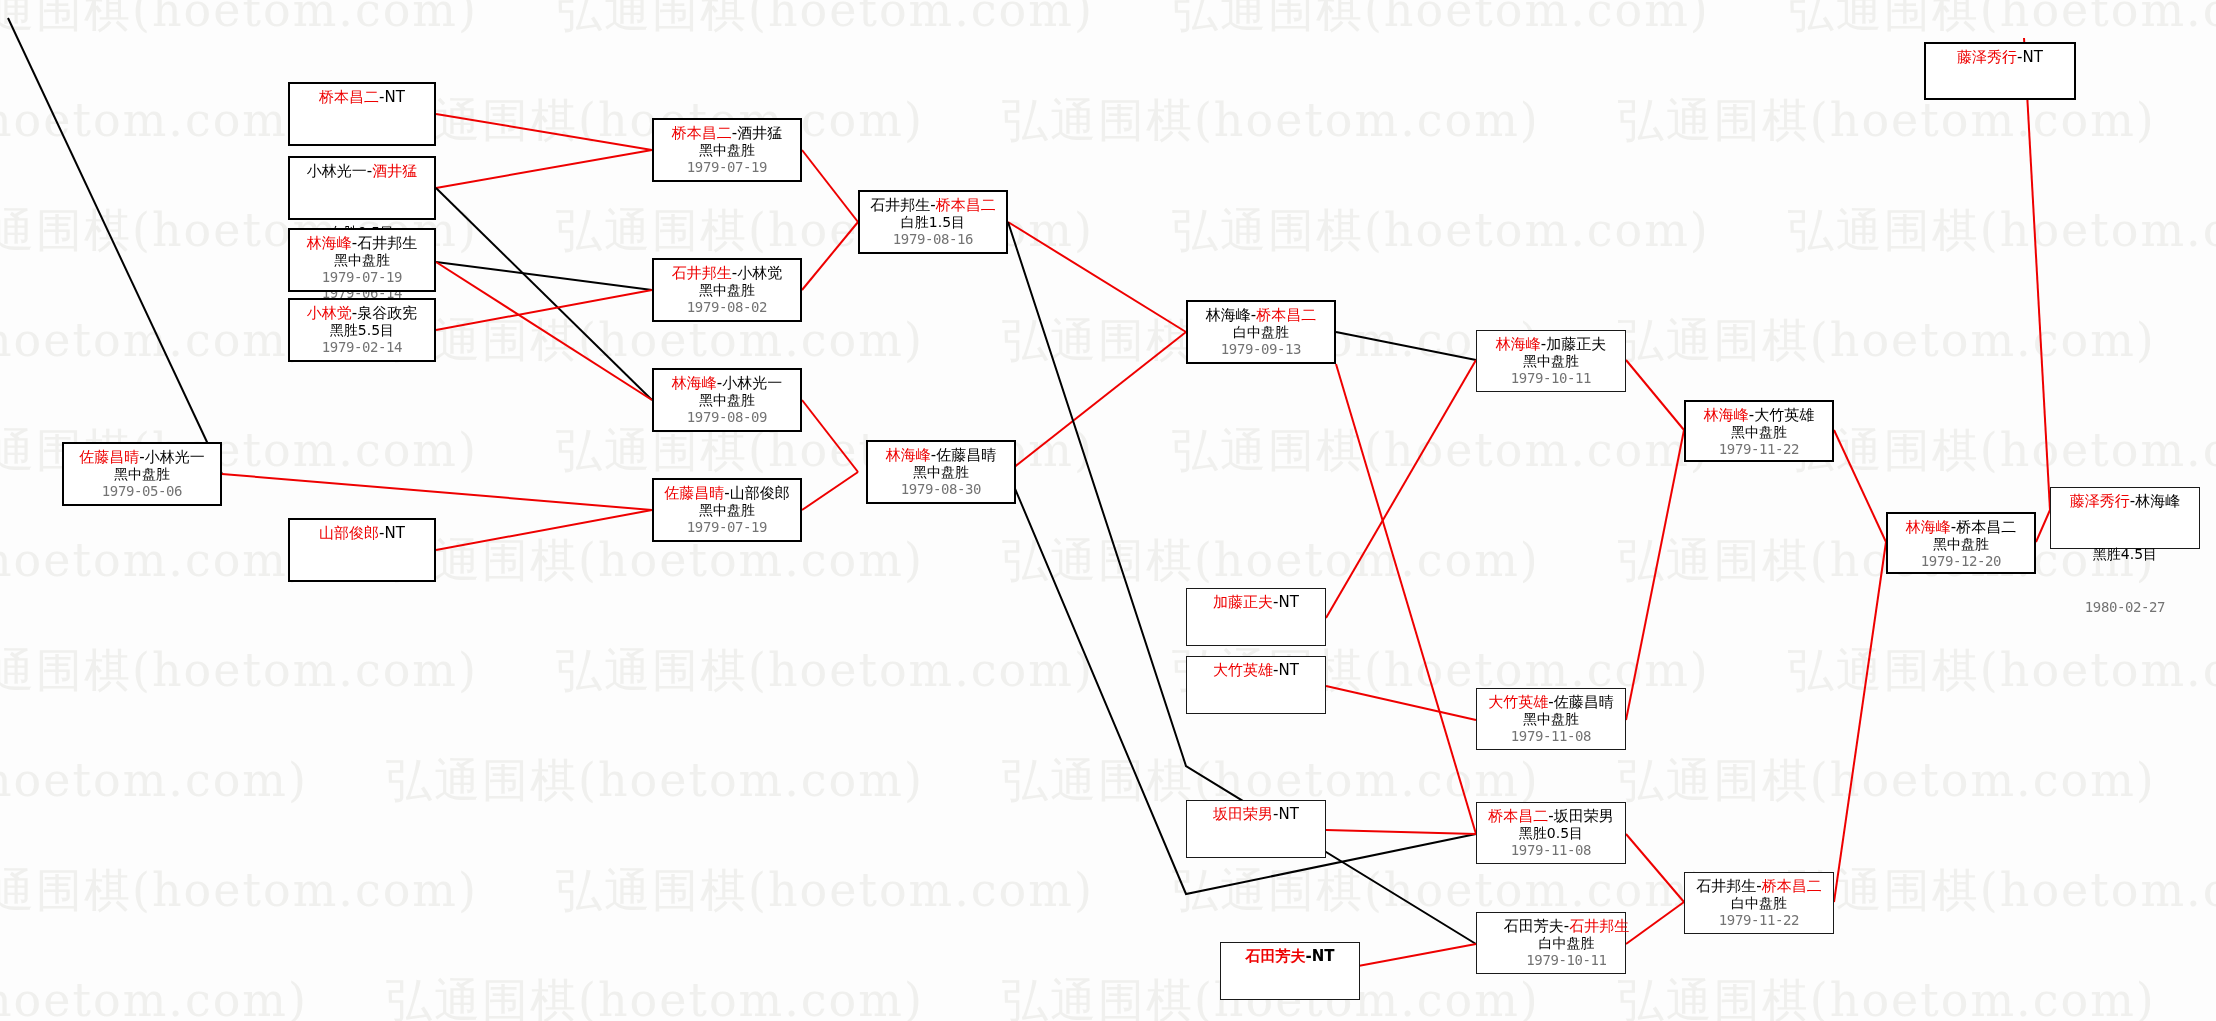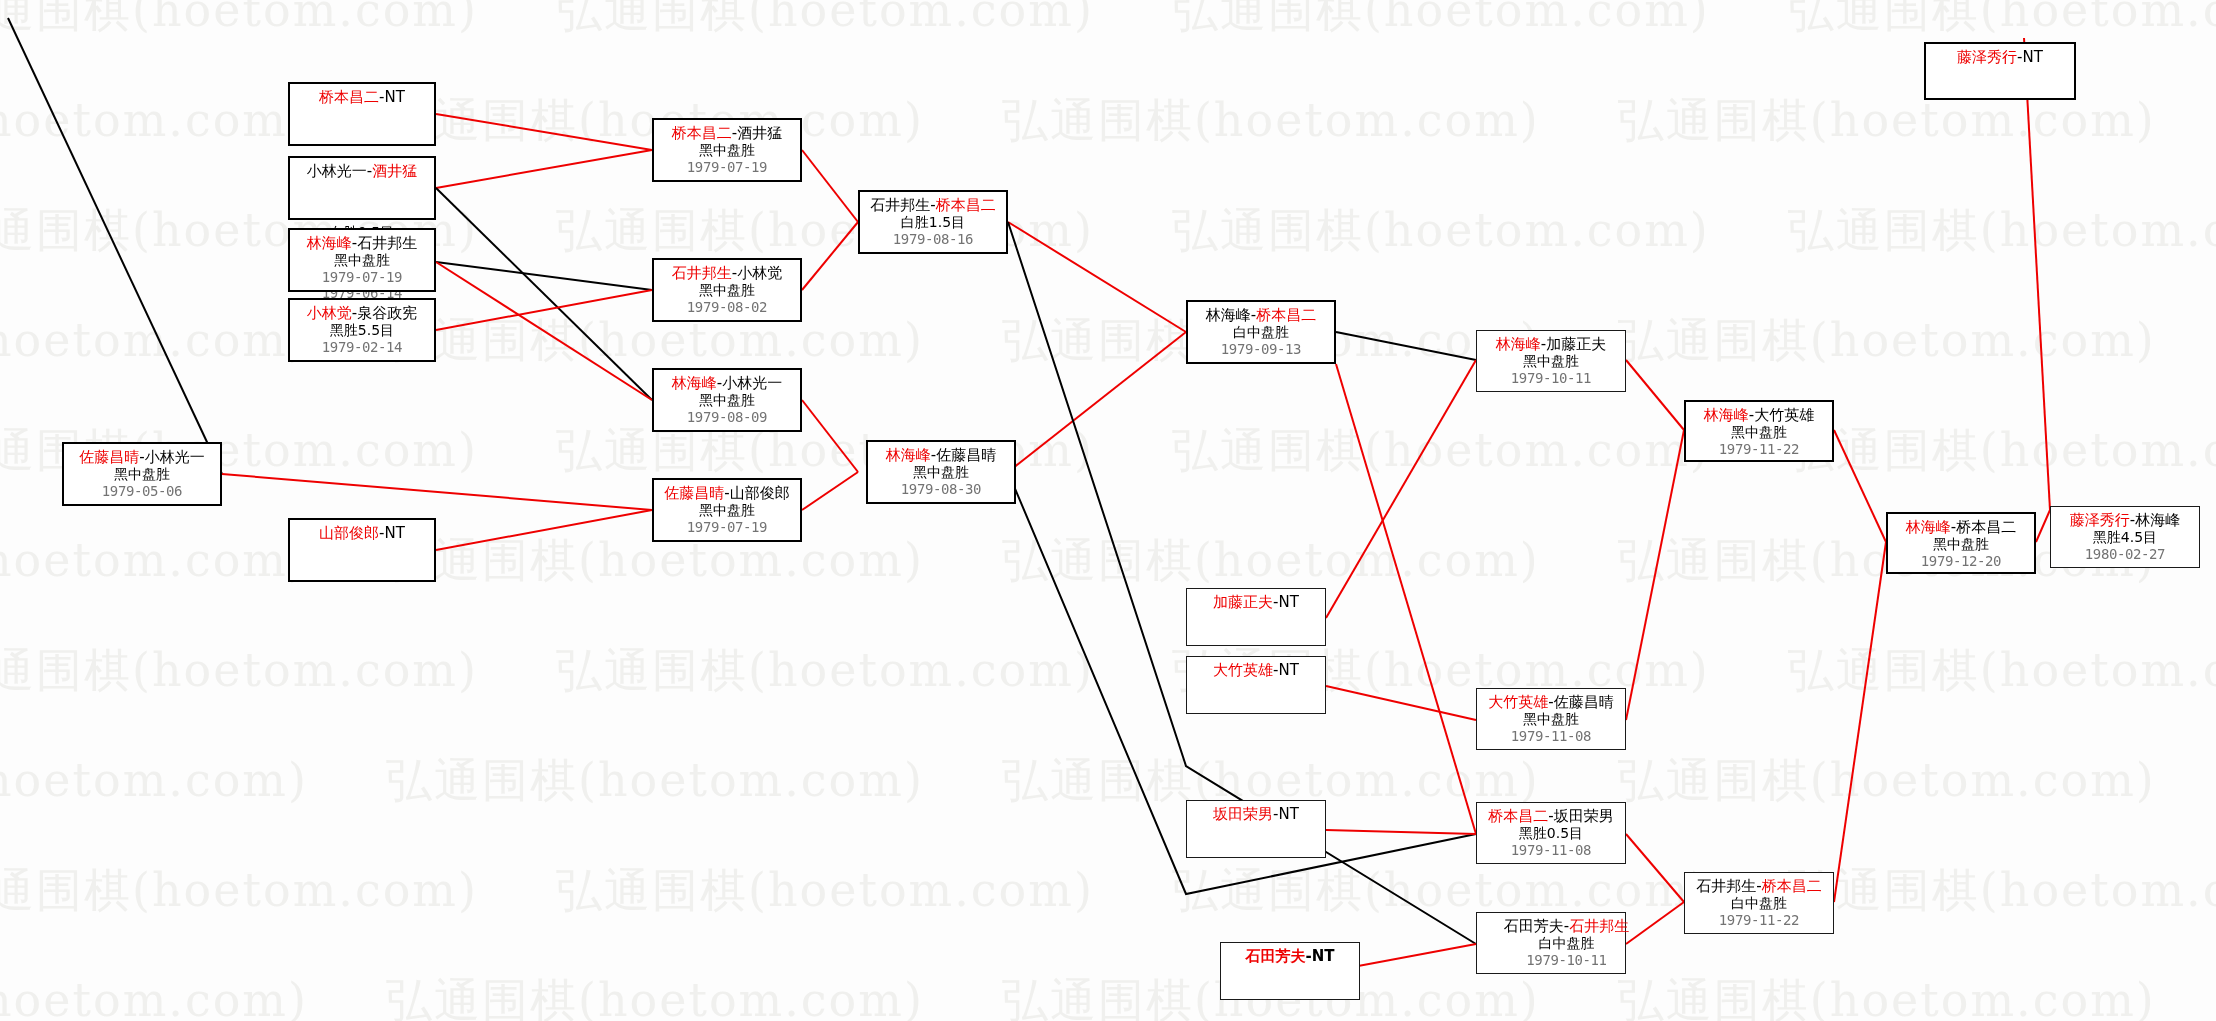--- a/index.html
+++ b/index.html
@@ -189,20 +189,20 @@
         <div class="ln dt">1979-11-22</div>
       </div>
       <div class="node" id="n-rin-hashimoto-2" style="left: 1886px; top: 512px; width: 150px; height: 62px;">
         <div class="ln pair"><span class="w">林海峰</span><span class="sep">-</span><span class="l">桥本昌二</span></div>
         <div class="ln res">黑中盘胜</div>
         <div class="ln dt">1979-12-20</div>
       </div>
       <div class="node nt" id="n-fujisawa-nt" style="left: 1924px; top: 6px; width: 152px; height: 58px; margin-top: 36px;">
         <div class="ln pair"><span class="w">藤泽秀行</span><span class="sep">-</span><span class="l">NT</span></div>
       </div>
-      <div class="node thin" id="n-fujisawa-rin" style="left: 2050px; top: 506px; width: 150px; height: 62px;">
+      <div class="node thin" id="n-fujisawa-rin" style="left: 2050px; top: 487px; width: 150px; height: 62px; gap: 36px;">
         <div class="ln pair"><span class="w">藤泽秀行</span><span class="sep">-</span><span class="l">林海峰</span></div>
         <div class="ln res">黑胜4.5目</div>
         <div class="ln dt">1980-02-27</div>
       </div>
     </div>
 
 </div>
 
 </body></html>

